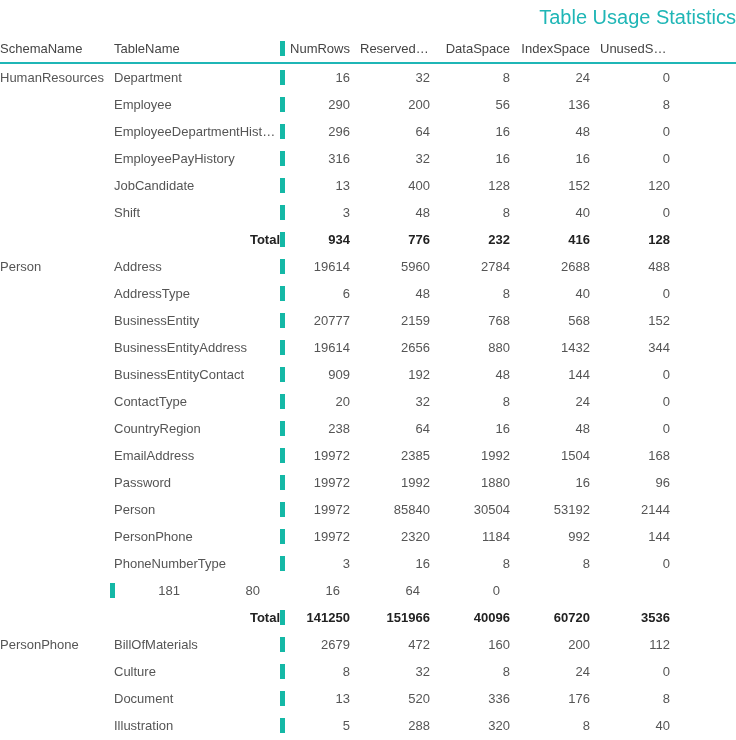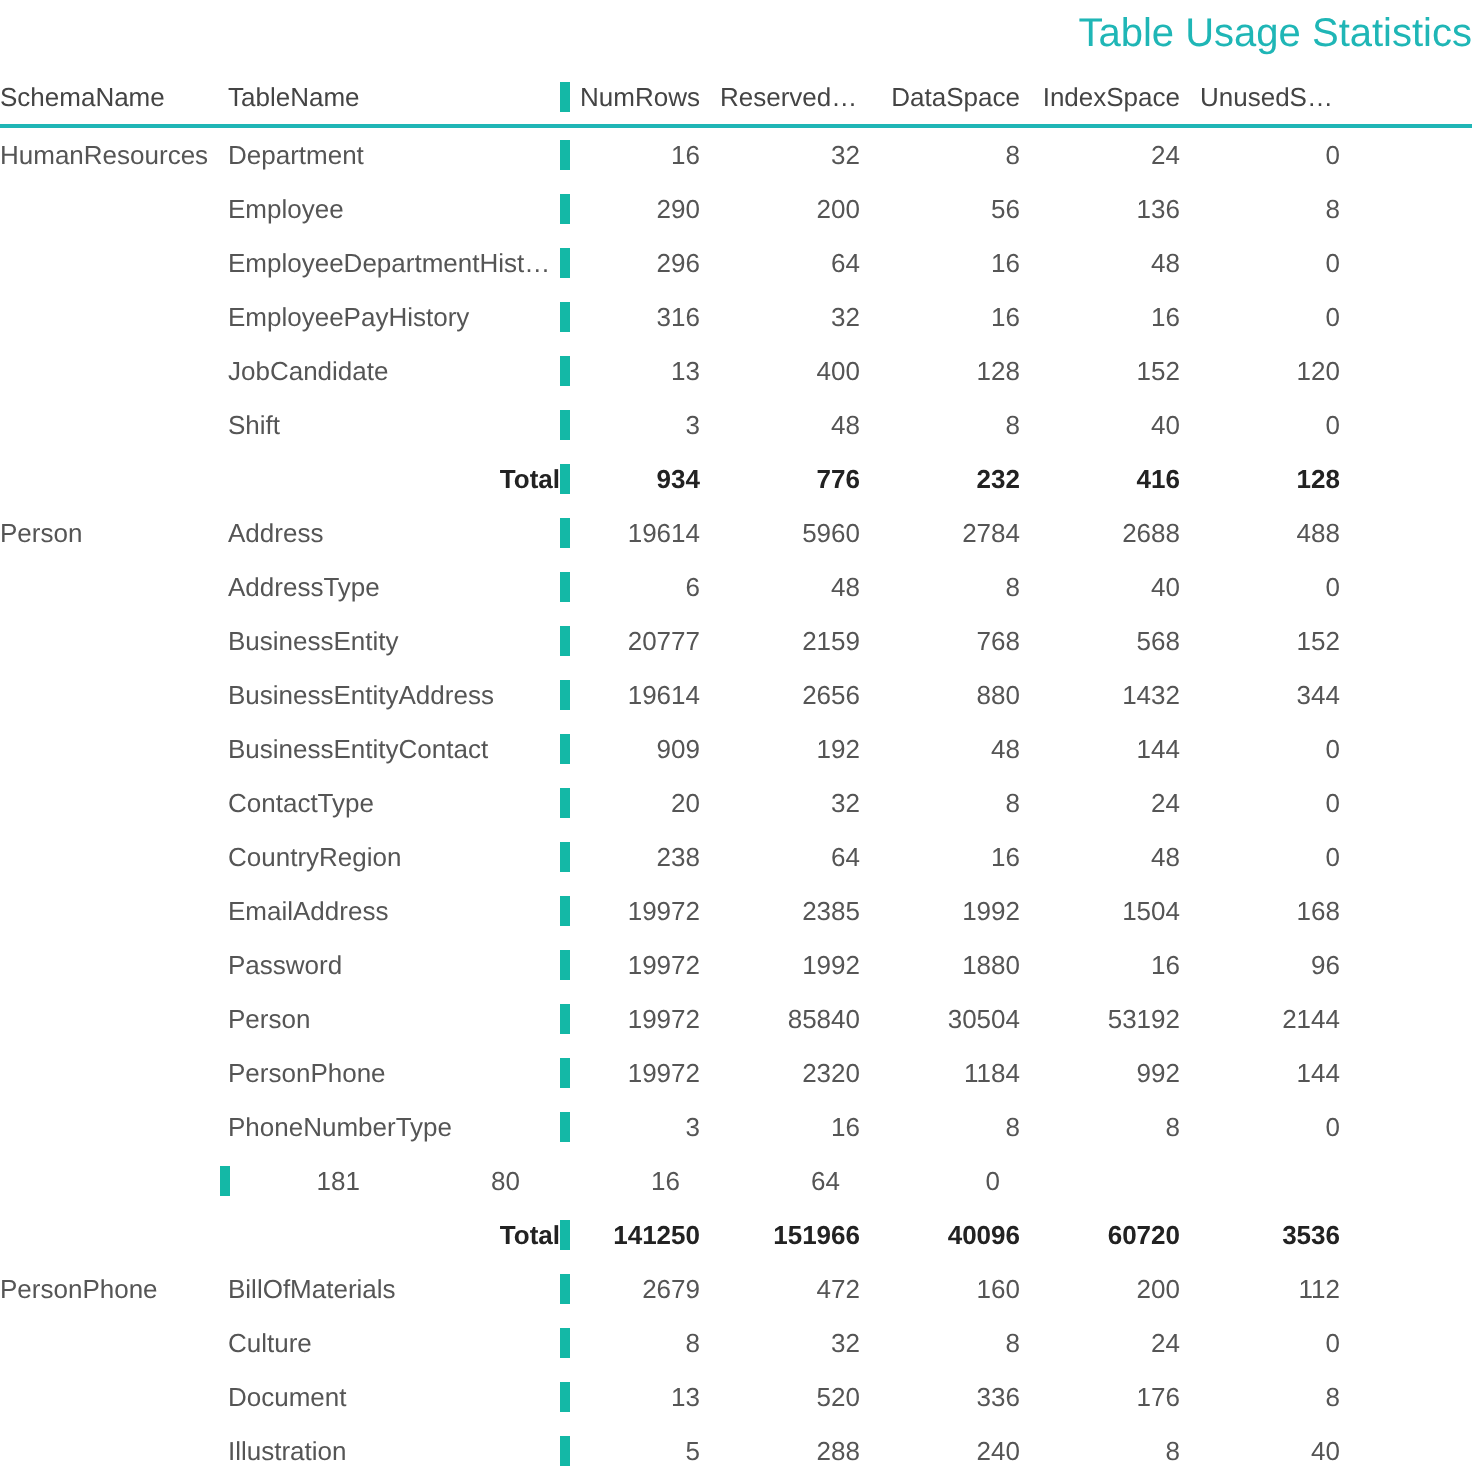--- a/index.html
+++ b/index.html
@@ -289,18 +289,18 @@
         <div class="cell num-col">520</div>
         <div class="cell num-col">336</div>
         <div class="cell num-col">176</div>
         <div class="cell num-col">8</div>
       </div>
       <div class="row">
         <div class="cell schema-col schema-label"></div>
         <div class="cell table-col">Illustration</div>
         <div class="cell num-col vline">5</div>
         <div class="cell num-col">288</div>
-        <div class="cell num-col">240</div>
+        <div class="cell num-col">320</div>
         <div class="cell num-col">8</div>
         <div class="cell num-col">40</div>
       </div>
     </div>
 </div>
 
 </body></html>

